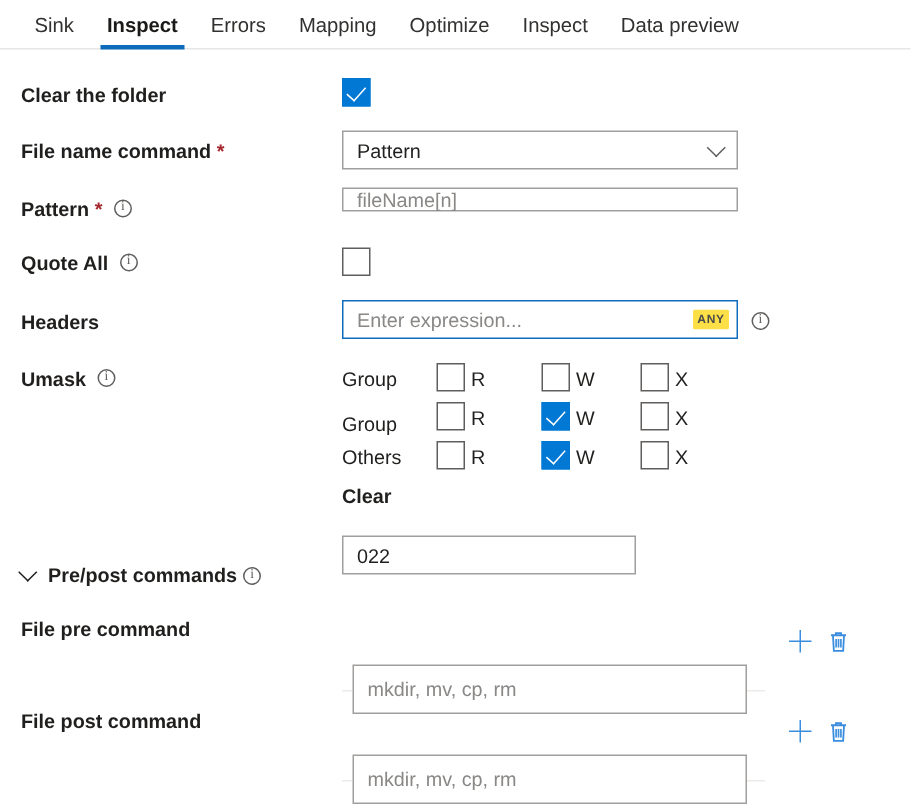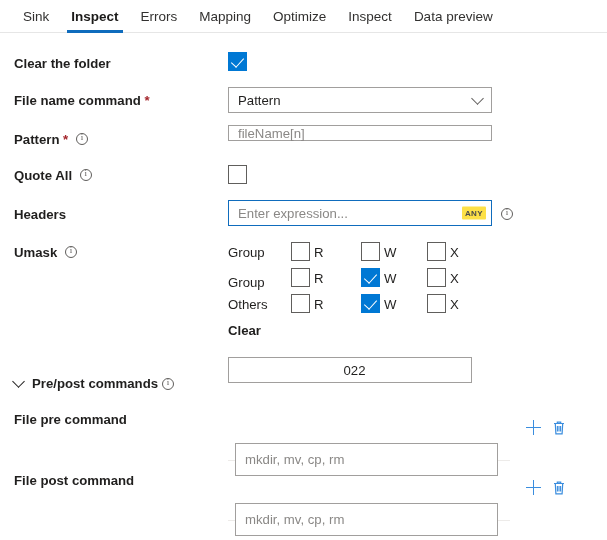--- a/index.html
+++ b/index.html
@@ -357,21 +357,21 @@
 
       <span class="umask-rowlabel" style="top:264px;">Others</span>
       <div class="cbox" style="left:291px; top:261px;"></div>
       <span class="umask-tag" style="left:314px; top:264px;">R</span>
       <div class="cbox checked" style="left:361px; top:261px;"></div>
       <span class="umask-tag" style="left:384px; top:264px;">W</span>
       <div class="cbox" style="left:427px; top:261px;"></div>
       <span class="umask-tag" style="left:450px; top:264px;">X</span>
 
       <span class="umask-rowlabel" style="top:290px; font-weight:bold;">Clear</span>
-      <div class="field" style="left:228px; top:324px; width:244px; height:26px;justify-content:center;">
+      <div class="field" style="left:228px; top:324px; width:196px; height:26px;">
         <span class="val">022</span>
       </div>
     </div>
   </div>
 
   <div class="section-head" style="top:343px;justify-content:flex-end;">
     <span class="sec-chev"></span>
     <span>Pre/post commands</span>
     <span class="info"></span>
   </div>

